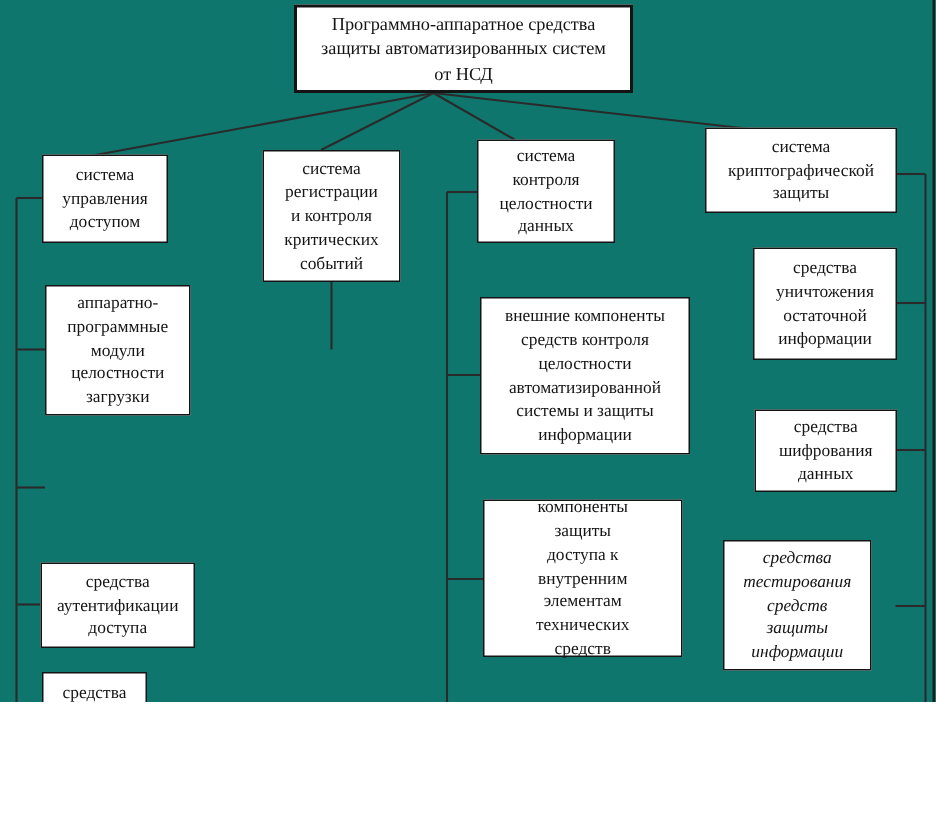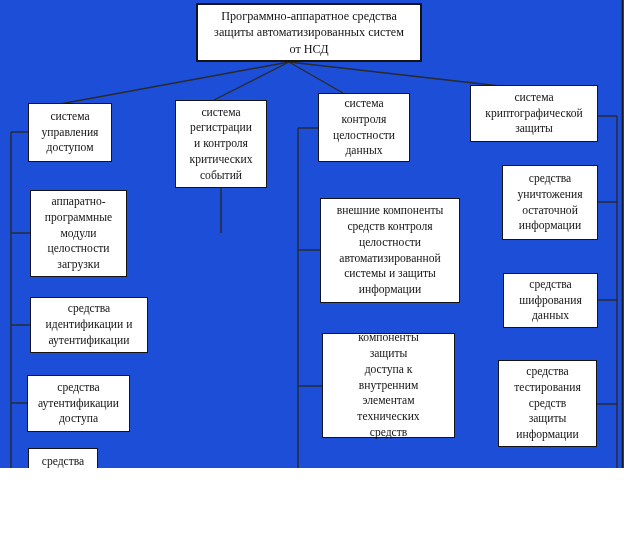--- a/index.html
+++ b/index.html
@@ -5,21 +5,21 @@
   html, body { margin: 0; padding: 0; }
   body {
     width: 624px; height: 545px;
     background: #ffffff;
     font-family: "Liberation Serif", "DejaVu Serif", serif;
   }
   .stage {
     position: relative;
     width: 624px; height: 468px;
     overflow: hidden;
-    background: #1d4ed8;
+    background: #0f766e;
   }
   .stage svg.wires {
     position: absolute; left: 0; top: 0;
     width: 624px; height: 545px;
   }
   .node {
     position: absolute;
     box-sizing: border-box;
     border: 1.8px solid #141414;
     background: #ffffff;
@@ -79,29 +79,28 @@
     <g stroke="#1a1a1a">
       <line x1="0" y1="542.5" x2="624" y2="542.5" stroke-width="2"></line>
       <line x1="622.5" y1="0" x2="622.5" y2="543.5" stroke-width="1.6"></line>
     </g>
   </svg>
 
   <div class="node root" style="left:196px; top:3px;  width:226px; height:59px;">Программно-аппаратное средства защиты автоматизированных систем от НСД</div>
 
   <div class="node" style="left:28px;  top:103px; width:84px;  height:59px;">система управления доступом</div>
   <div class="node" style="left:30px;  top:190px; width:97px;  height:87px;">аппаратно-программные модули целостности загрузки</div>
-  <div class="node" style="left:30px;  top:297px; width:118px; height:56px;">средства идентификации и аутентификации</div>
   <div class="node" style="left:27px;  top:375px; width:103px; height:57px;">средства аутентификации доступа</div>
   <div class="node" style="left:28px;  top:448px; width:70px;  height:44px;">средства аудита</div>
 
   <div class="node" style="left:175px; top:100px; width:92px;  height:88px; padding:2px 11px;font-family:Liberation Serif, serif;">система регистрации и контроля критических событий</div>
 
   <div class="node" style="left:318px; top:93px;  width:92px;  height:69px; padding:16px 6px;">система контроля целостности данных</div>
   <div class="node" style="left:320px; top:198px; width:140px; height:105px;">внешние компоненты средств контроля целостности автоматизированной системы и защиты информации</div>
   <div class="node" style="left:322px; top:333px; width:133px; height:105px; padding:2px 34px;">компоненты защиты доступа к внутренним элементам технических средств</div>
 
   <div class="node" style="left:470px; top:85px;  width:128px; height:57px;">система криптографической защиты</div>
   <div class="node" style="left:502px; top:165px; width:96px;  height:75px;">средства уничтожения остаточной информации</div>
   <div class="node" style="left:503px; top:273px; width:95px;  height:55px; padding:2px 7px;">средства шифрования данных</div>
-  <div class="node" style="left:498px; top:360px; width:99px;  height:87px; padding:2px 13px;">средства тестирования средств защиты информации</div>
+  <div class="node" style="left:482px; top:360px; width:99px;  height:87px; padding:2px 13px;font-style:italic;">средства тестирования средств защиты информации</div>
   <div class="node" style="left:527px; top:482px; width:70px;  height:58px;">средства сетевой защиты</div>
 
 </div>
 
 </body></html>

